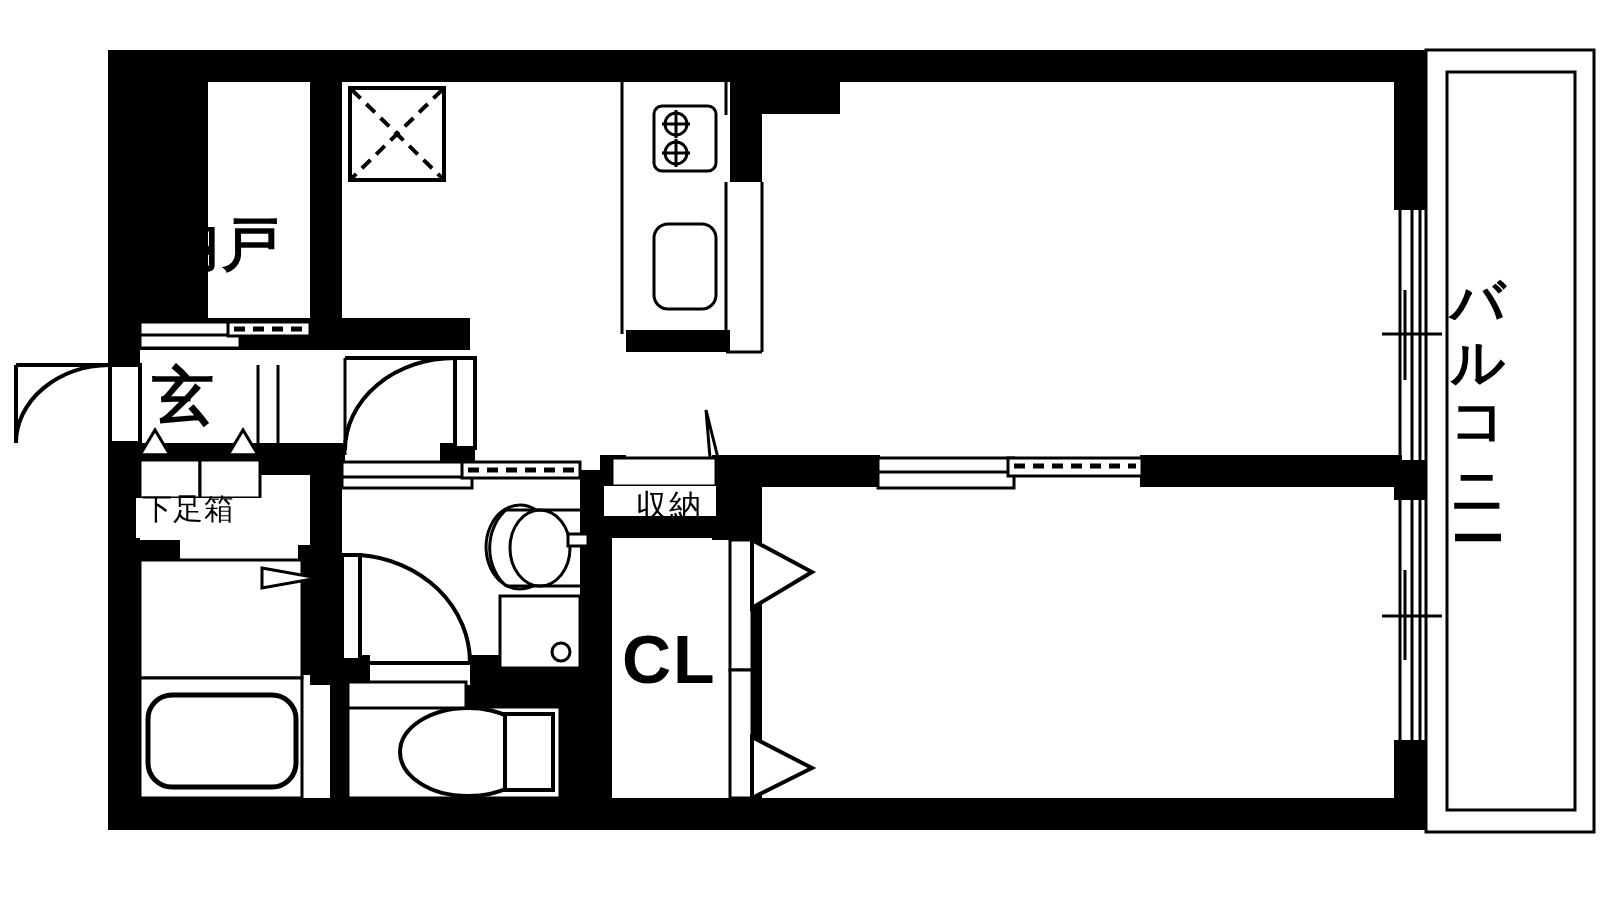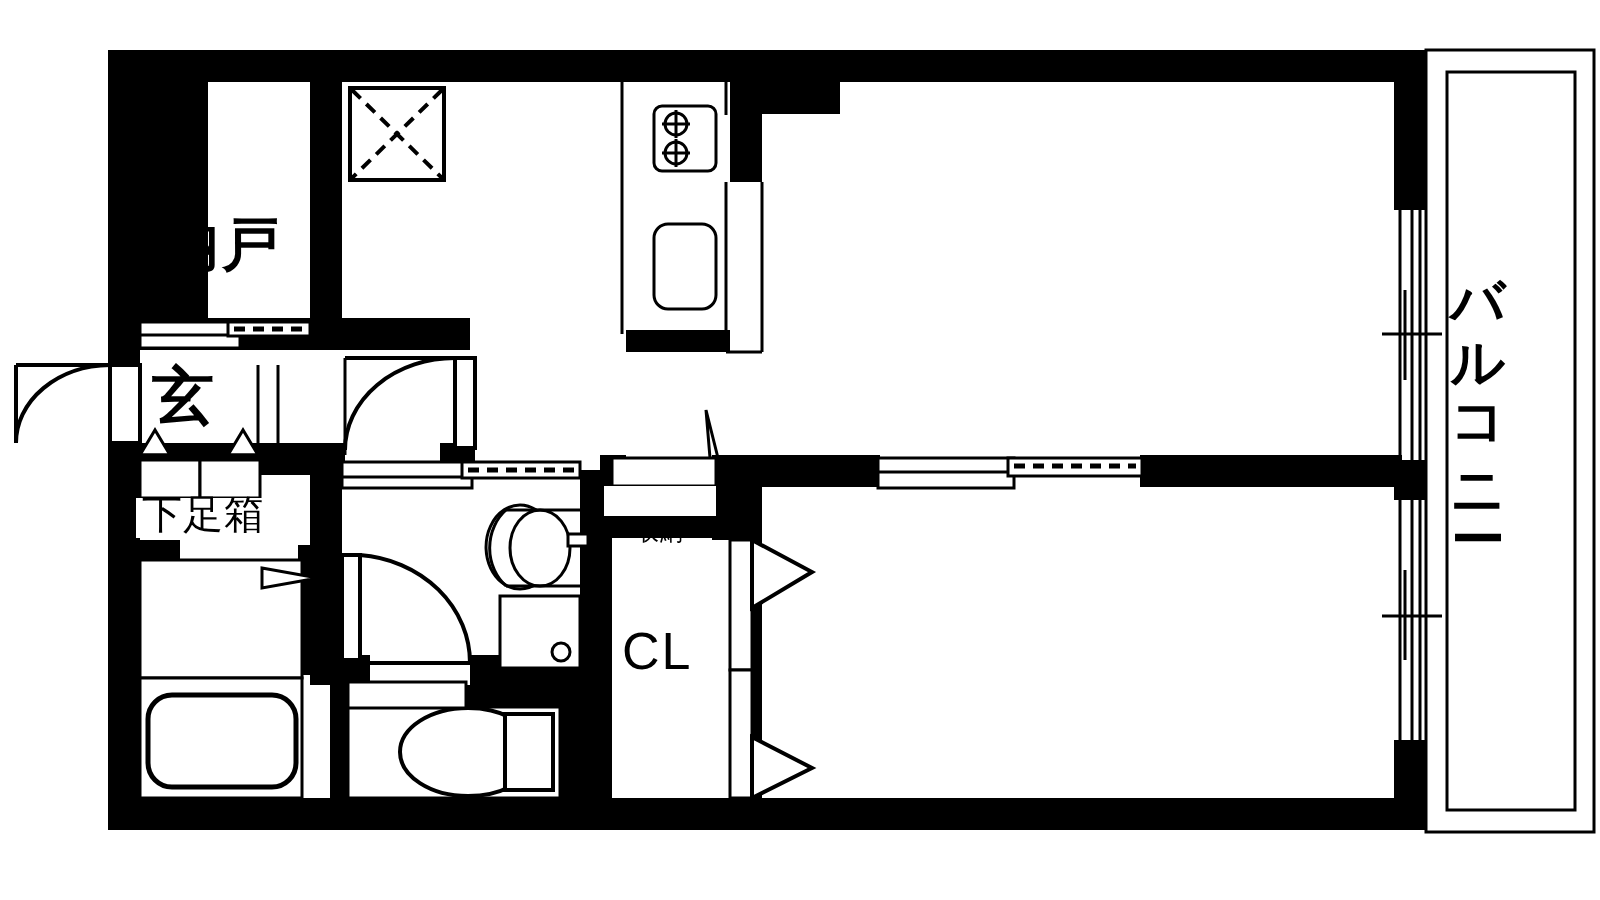--- a/index.html
+++ b/index.html
@@ -5,23 +5,23 @@
 <style>
   html,body{margin:0;padding:0;background:#ffffff;}
   body{font-family:"Liberation Sans","DejaVu Sans",sans-serif;}
   #stage{position:relative;width:1600px;height:900px;background:#ffffff;overflow:hidden;}
   #stage svg{display:block;}
   .lbl{position:absolute;color:#000;white-space:pre;line-height:1;}
   .lbl-ldk{font-size:92px;font-weight:700;letter-spacing:0px;}
   .lbl-you{font-size:92px;font-weight:700;letter-spacing:0px;}
   .lbl-nando{font-size:58px;font-weight:700;letter-spacing:4px;}
   .lbl-gen{font-size:62px;font-weight:700;}
-  .lbl-box{font-size:40px;font-weight:500;letter-spacing:1px;}
-  .lbl-shunou{font-size:23px;font-weight:500;letter-spacing:1px;margin-top:31px;}
-  .lbl-cl{font-size:52px;font-weight:400;letter-spacing:2px;}
+  .lbl-box{font-size:30px;font-weight:500;letter-spacing:1px;}
+  .lbl-shunou{font-size:32px;font-weight:500;letter-spacing:1px;}
+  .lbl-cl{font-size:68px;font-weight:700;letter-spacing:2px;}
   .lbl-balcony{font-size:54px;font-weight:700;writing-mode:vertical-rl;text-orientation:upright;letter-spacing:6px;}
 </style>
 </head>
 <body>
 
 <div id="stage">
 
 <svg width="1600" height="900" viewBox="0 0 1600 900">
   <rect x="0" y="0" width="1600" height="900" fill="#ffffff"></rect>
 

